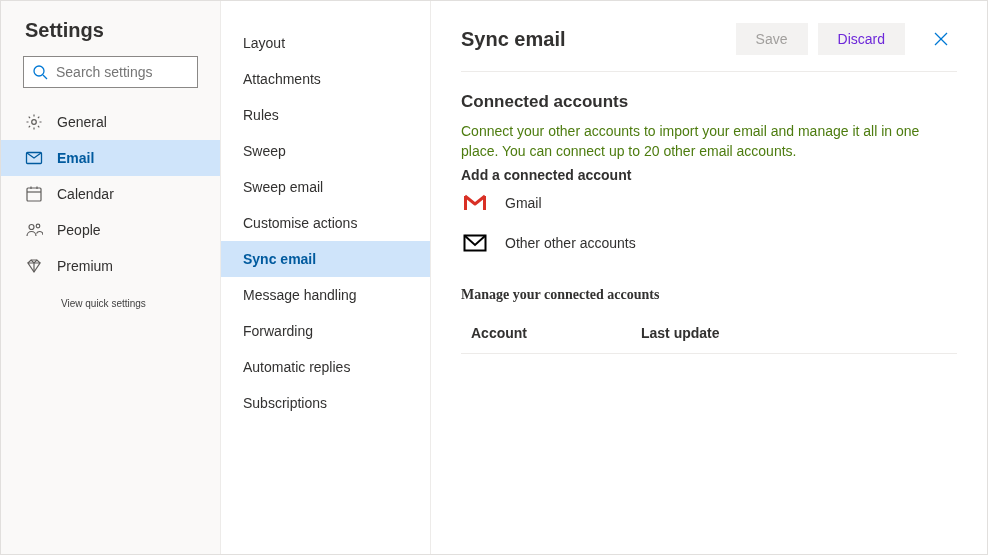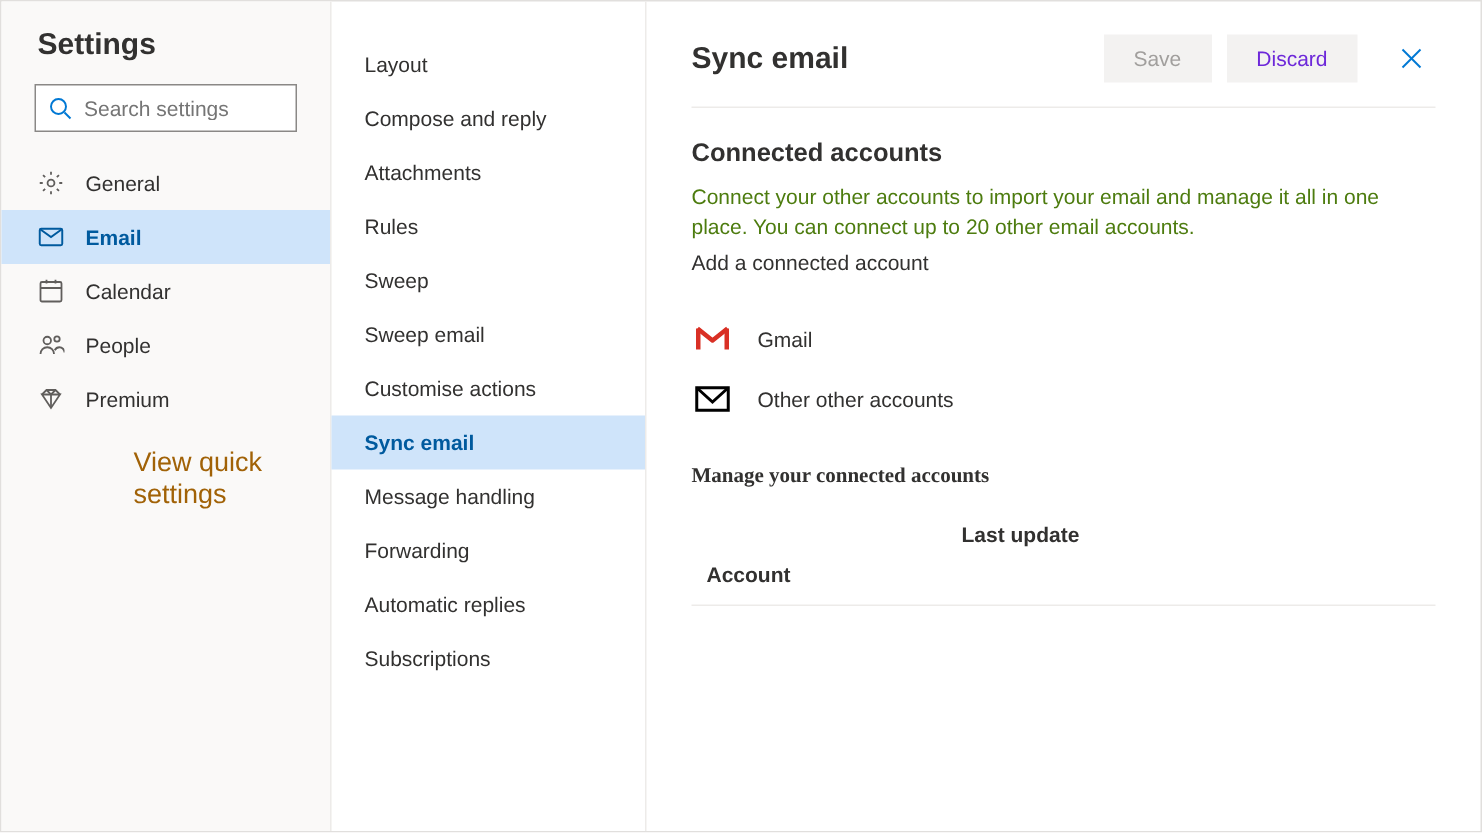--- a/index.html
+++ b/index.html
@@ -63,24 +63,24 @@
     color: #323130;
   }
   .nav-item.active {
     background: #cfe4fa;
     color: #005a9e;
     font-weight: 600;
   }
   .nav-item svg { flex-shrink: 0; }
   .nav-item.active svg { stroke: #005a9e; fill: none; }
   .quick-settings {
-    padding: 14px 24px 0 88px;
-    color: #a16207;
-    cursor: pointer;
-    font-size: 18px;
+    padding: 14px 24px 0 60px;
+    color: #404040;
+    cursor: pointer;
+    font-size: 10px;
   }
   
   .col2 {
     width: 210px;
     border-right: 1px solid #edebe9;
     padding-top: 24px;
   }
   .sub-list { list-style: none; }
   .sub-item {
     height: 36px;
@@ -146,22 +146,22 @@
     font-weight: 600;
     margin-bottom: 10px;
   }
   .section-desc {
     font-size: 14px;
     color: #4d7c0f;
     line-height: 1.4;
     margin-bottom: 6px;
   }
   .add-label {
-    font-weight: 400;
-    margin-bottom: 23px;
+    font-weight: 700;
+    margin-bottom: 0;
   }
   .account-option {
     display: flex;
     align-items: center;
     gap: 16px;
     height: 40px;
     cursor: pointer;
   }
   .account-option .icon-box {
     width: 28px;
@@ -173,21 +173,21 @@
     margin-top: 24px;
     margin-bottom: 10px;
     font-family: Liberation Serif, serif;
   }
   .table-head {
     display: flex;
     padding: 12px 10px;
     border-bottom: 1px solid #edebe9;
     font-weight: 600;
   }
-  .th-account { width: 170px; margin-top: 27px; }
+  .th-account { width: 170px; }
   .th-last { flex: 1; }
 </style>
 </head>
 <body>
 
 <div class="app">
 
   <div class="col1">
     <div class="settings-title">Settings</div>
     <div class="search-wrap">
@@ -241,23 +241,20 @@
         <span>Premium</span>
       </li>
     </ul>
     <div class="quick-settings">View quick settings</div>
   </div>
 
   <div class="col2">
     <ul class="sub-list">
       <li class="sub-item">
           <span>Layout</span>
-        </li>
-      <li class="sub-item">
-          <span>Compose and reply</span>
         </li>
       <li class="sub-item">
           <span>Attachments</span>
         </li>
       <li class="sub-item">
           <span>Rules</span>
         </li>
       <li class="sub-item">
           <span>Sweep</span>
         </li>

